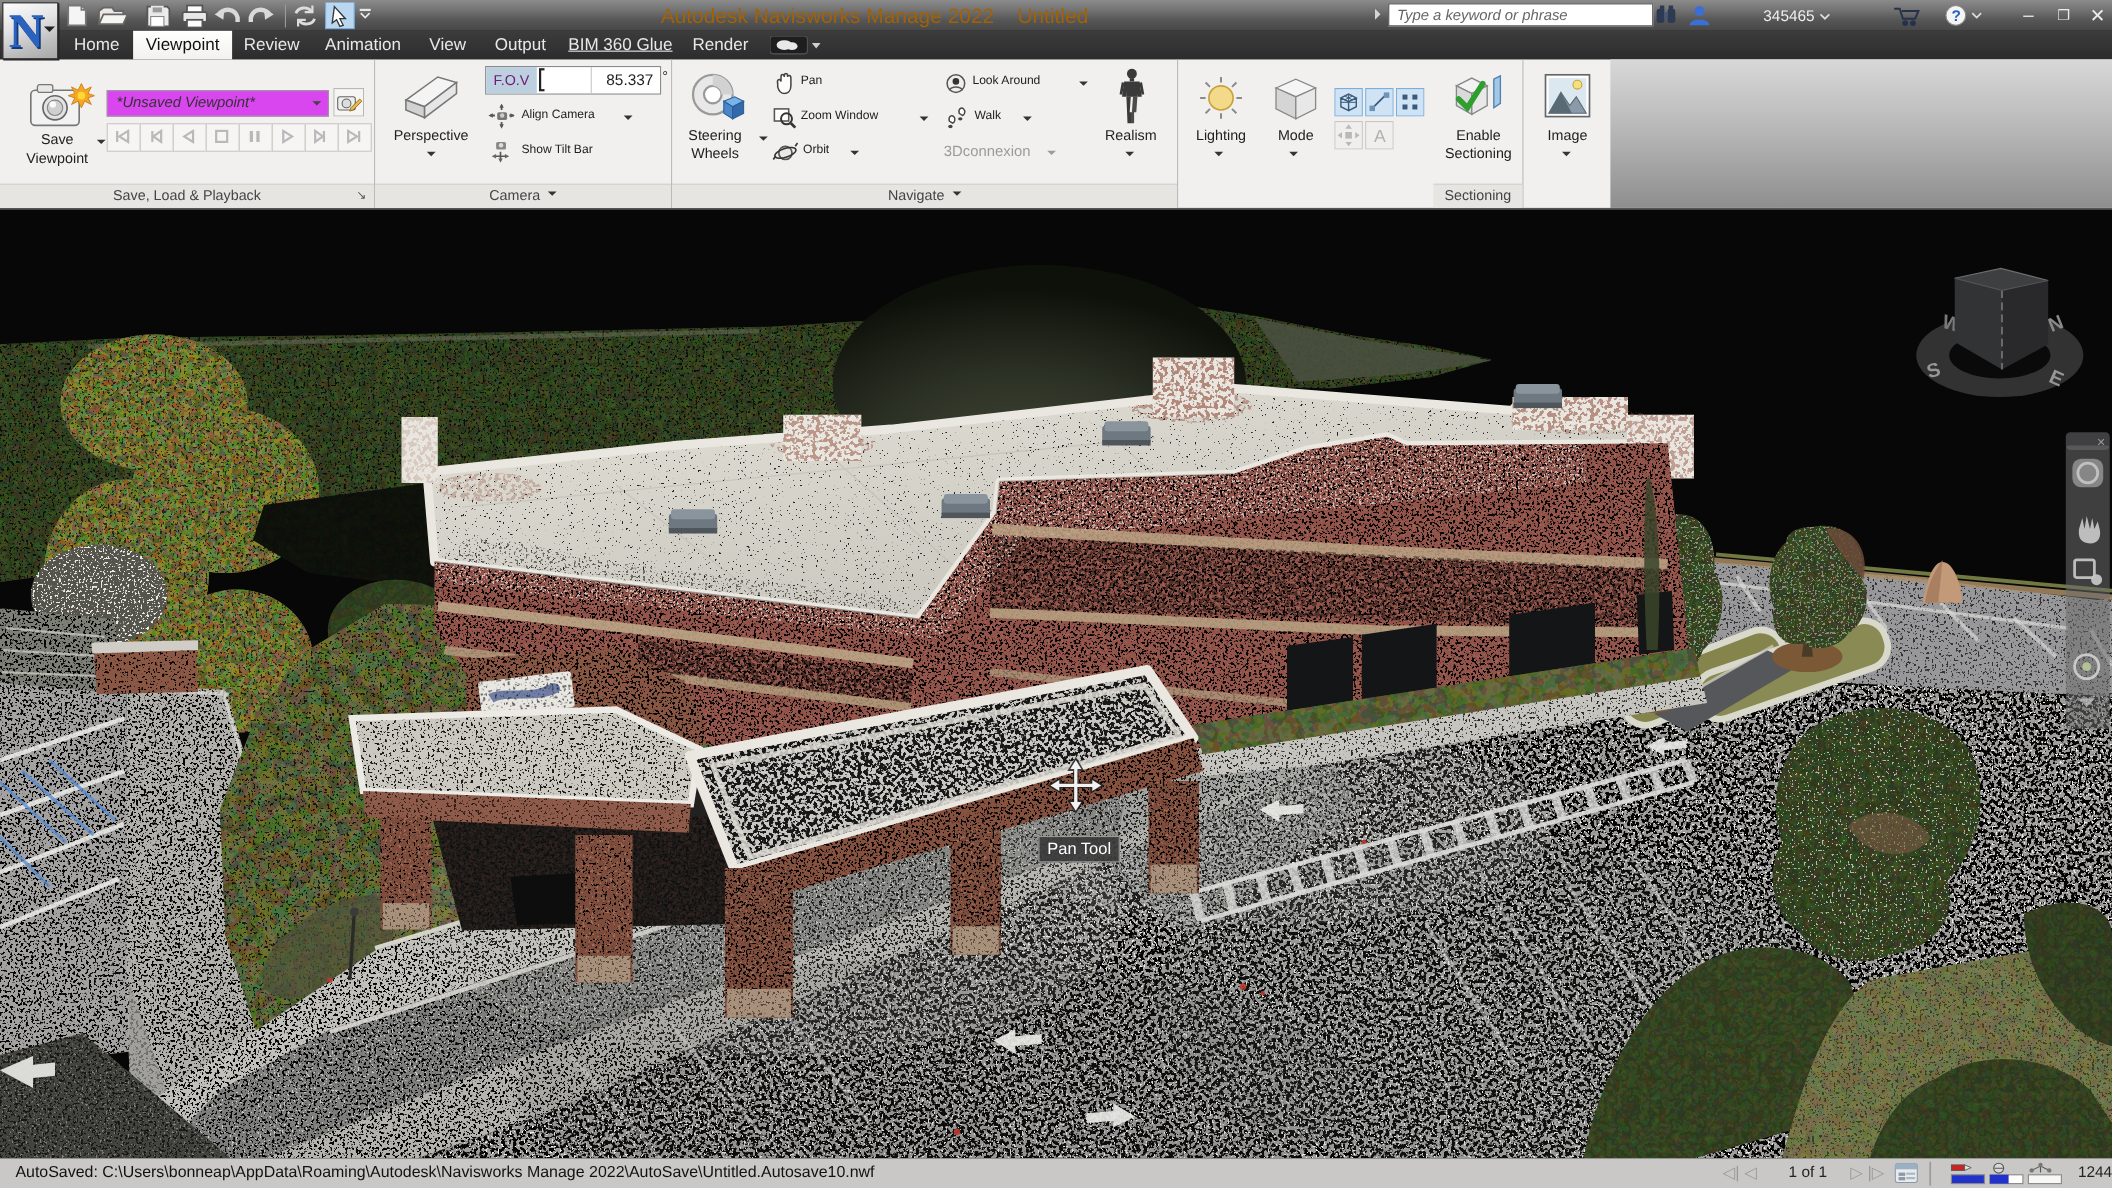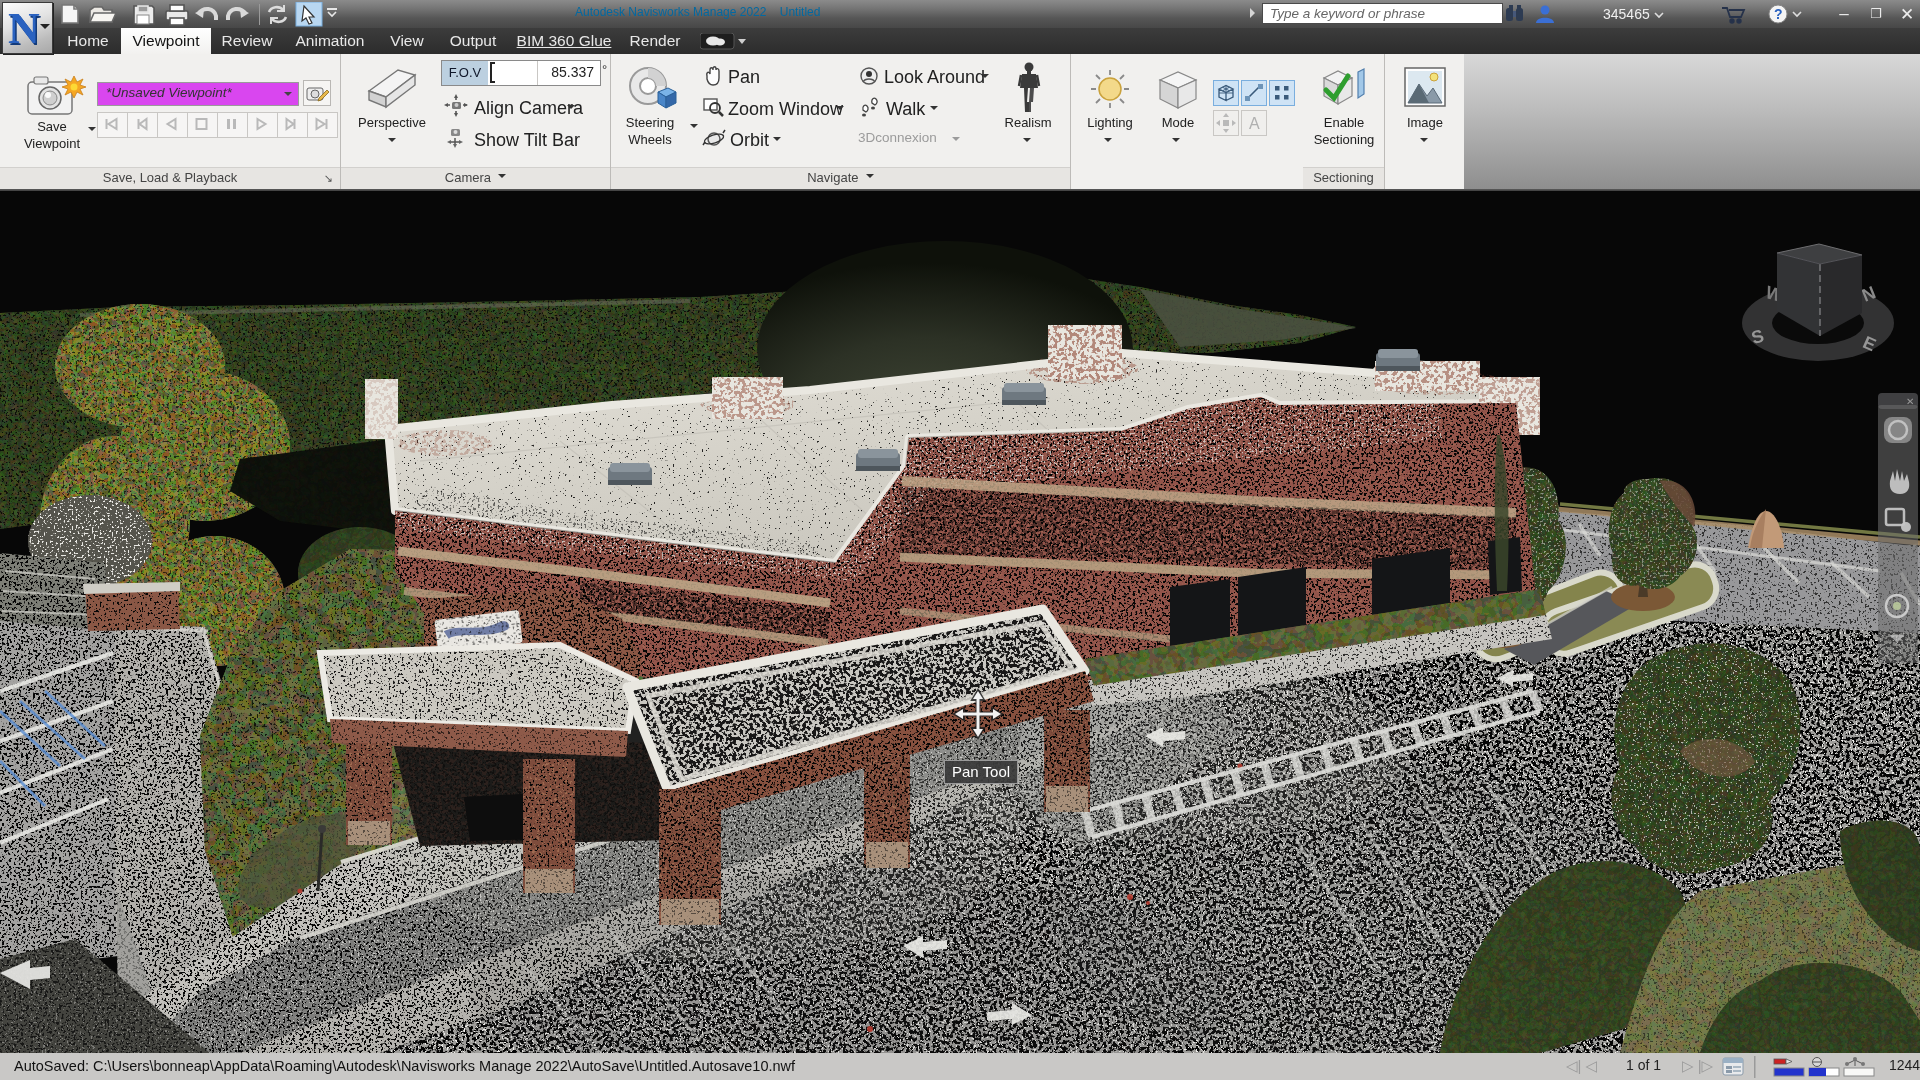--- a/index.html
+++ b/index.html
@@ -8,39 +8,39 @@
   .abs{position:absolute;}
   
   #titlebar{left:0;top:0;width:1920px;height:28px;
     background:linear-gradient(#8b8b8b 0%,#757575 30%,#565656 65%,#474747 100%);}
   #nlogo{left:2px;top:2px;width:49px;height:50px;z-index:20;
     background:linear-gradient(160deg,#fdfdfd 0%,#e3e3e3 40%,#bcbcbc 75%,#a8a8a8 100%);
     border:1px solid #3a3a3a;box-shadow:1px 1px 0 #222;}
   #nlogo .N{position:absolute;left:5px;top:0px;font-size:44px;font-weight:bold;color:#2a62c0;
     text-shadow:1.5px 1.5px 0 #123a7a;font-family:"Liberation Serif",serif;}
   #nlogo .dn{position:absolute;right:2px;top:21px;width:0;height:0;border:5px solid transparent;border-top-color:#222;}
-  #apptitle{left:575px;top:5px;width:440px;height:18px;color:#0369a1;font-size:12px;text-align:left;white-space:pre;}
+  #apptitle{left:575px;top:5px;width:440px;height:18px;color:#a16207;font-size:19px;text-align:center;white-space:pre;}
   #searchbox{left:1262px;top:3px;width:232px;height:19px;background:#fff;border:1px solid #4a4a4a;
     color:#666;font-style:italic;font-size:13.5px;line-height:19px;padding-left:7px;}
   .sarrow{left:1250px;top:8px;width:0;height:0;border:5px solid transparent;border-left-color:#d5d5d5;}
   #uid{left:1563px;top:6px;color:#f0f0f0;font-size:14px;margin-left:40px;}
   .winbtn{top:4px;color:#ececec;font-size:17px;width:28px;text-align:center;}
   
   #tabrow{left:0;top:28px;width:1920px;height:26px;background:linear-gradient(#3c3c3c,#2c2c2c);}
   .tab{position:absolute;top:0;height:26px;line-height:26px;color:#e8e8e8;font-size:15.5px;text-align:center;}
   .tab.active{background:linear-gradient(#ffffff,#f2f1ef);color:#111;}
   
   #ribbon{left:0;top:54px;width:1920px;height:135px;background:#f1f0ee;border-bottom:1px solid #555;}
   #ribbonfill{left:1464px;top:0px;width:456px;height:135px;background:linear-gradient(#d8d8d8,#b9b9b9 45%,#8e8e8e);}
   .rsec{position:absolute;top:0;height:135px;border-right:1px solid #bdbbb8;}
   .rlabel{position:absolute;left:0;bottom:0;width:100%;height:21px;background:#e7e5e2;border-top:1px solid #d2d0cd;
     color:#444;font-size:13px;text-align:center;line-height:20px;}
   .btxt{position:absolute;color:#212121;font-size:13px;text-align:center;line-height:17px;}
   .gtxt{position:absolute;color:#9b9b9b;font-size:13.5px;}
-  .itxt{position:absolute;color:#212121;font-size:18px;}
+  .itxt{position:absolute;color:#212121;font-size:11px;}
   .dna{width:0;height:0;border:4px solid transparent;border-top-color:#333;display:inline-block;}
   .dn2{position:absolute;width:0;height:0;border:4px solid transparent;border-top-color:#333;}
   .pbtn{position:absolute;width:29px;height:24px;background:#f6f5f4;border:1px solid #c9c7c4;}
   
   #viewport{left:0;top:190px;width:1920px;height:863px;background:#060606;border-top:1px solid #444;}
   #tooltip{left:944px;top:760px;background:rgba(58,58,58,0.93);border:1px solid #9a9a9a;color:#fff;
     font-size:15px;padding:2px 7px 3px 7px;z-index:30;}
   
   #statusbar{left:0;top:1053px;width:1920px;height:27px;background:#c9c8c6;color:#111;font-size:14.5px;}
   #statusbar .path{position:absolute;left:14px;top:5px;}
@@ -237,21 +237,21 @@
             </g>
           </svg>
           <svg class="abs" style="left:362px;top:12px;" width="60" height="46" viewBox="0 0 60 46">
 <path d="M7,25 L36,4 L53,9 L24,31 Z" fill="#f4f4f4" stroke="#777" stroke-width="1.4"></path>
 <path d="M7,25 L24,31 L24,41 L7,34 Z" fill="#d2d2d2" stroke="#777" stroke-width="1.4"></path>
 <path d="M24,31 L53,9 L53,19 L24,41 Z" fill="#e6e6e6" stroke="#777" stroke-width="1.4"></path>
 </svg>
           <div class="btxt" style="left:352px;top:60px;width:80px;">Perspective</div>
           <div class="dn2" style="left:388px;top:84px;"></div>
           <div class="abs" style="left:441px;top:6px;width:158px;height:24px;background:#fff;border:1px solid #8a8a8a;">
-<div class="abs" style="left:0;top:0;width:46px;height:24px;background:#bcd0e0;color:#0f172a;font-size:13px;line-height:24px;text-align:center;">F.O.V</div>
+<div class="abs" style="left:0;top:0;width:46px;height:24px;background:#bcd0e0;color:#701a75;font-size:13px;line-height:24px;text-align:center;">F.O.V</div>
 <div class="abs" style="left:48px;top:2px;width:2px;height:19px;background:#222;"></div>
 <div class="abs" style="left:48px;top:1px;width:5px;height:2px;background:#222;"></div>
 <div class="abs" style="left:48px;top:20px;width:5px;height:2px;background:#222;"></div>
 <div class="abs" style="left:95px;top:0;width:1px;height:24px;background:#c9c7c4;"></div>
 <div class="abs" style="right:6px;top:3px;font-size:14px;color:#222;">85.337</div>
           </div>
 <div class="abs" style="left:602px;top:8px;color:#333;font-size:13px;">°</div>
           <svg class="abs" style="left:443px;top:40px;" width="26" height="24" viewBox="0 0 26 24">
 <g fill="#555">
               <rect x="9" y="8" width="9" height="7" rx="1.5" fill="#777"></rect>

